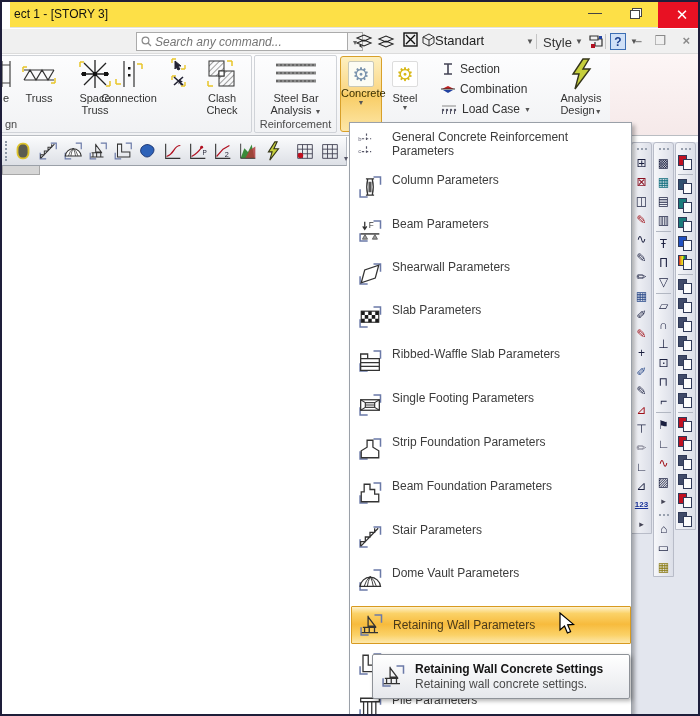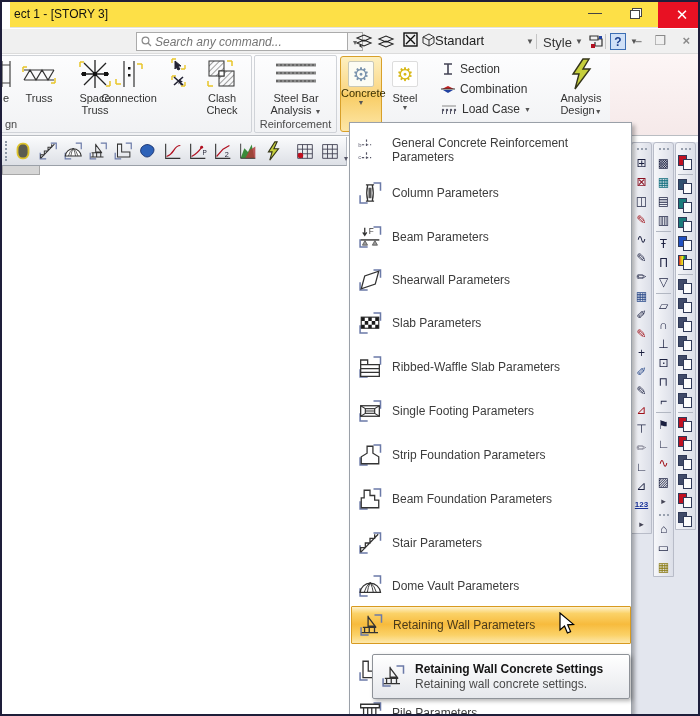--- a/index.html
+++ b/index.html
@@ -65,21 +65,21 @@
   .rt-grip{width:14px;height:5px;margin:2px 0;background-image:radial-gradient(#98a0ae 1px,transparent 1.3px);background-size:4px 4px;background-position:1px 1px;}
   .rt-sep{width:15px;height:1px;background:#b2b7c2;margin:2px 0;}
   .rt-exp{font-size:9px;color:#445;}
   .rt-txt{font-size:8px;font-weight:bold;text-decoration:underline;}
   .copy{position:relative;width:15px;height:15px;}
   .copy i{position:absolute;left:0;top:0;width:9px;height:11px;border:1px solid #303a58;background:var(--ac,#ccd);}
   .copy b{position:absolute;left:5px;top:4px;width:9px;height:11px;border:1px solid #303a58;background:#fdfdfd;}
 
   
   #menu{position:absolute;left:347px;top:120px;width:283px;height:594px;background:#fff;border:1px solid #9aa0a8;box-shadow:3px 3px 4px rgba(0,0,0,.28);z-index:40;}
-  .mitem{position:absolute;left:1px;width:279px;height:40px;display:flex;align-items:center;}
+  .mitem{position:absolute;left:1px;width:279px;height:40px;display:flex;align-items:flex-start;}
   .mi{width:28px;height:28px;margin:0 8px 0 5px;flex:none;}
   .mi svg{width:28px;height:28px;}
   .mlabel{font-size:12px;color:#3c3c3c;}
   #hl-row{position:absolute;left:1px;top:483px;width:280px;height:38px;background:linear-gradient(180deg,#fef2cc 0%,#fbd268 18%,#f7bb3d 48%,#fbd268 78%,#fde8ac 100%);border:1px solid #d89a20;border-radius:1px;display:flex;align-items:center;}
   #hl-row .mlabel{color:#4a3a1a;}
 
   
   #tooltip{position:absolute;left:370px;top:652px;width:258px;height:45px;background:linear-gradient(180deg,#ffffff,#e6e8ec);border:1px solid #8e9298;border-radius:2px;box-shadow:2px 2px 4px rgba(0,0,0,.3);z-index:60;display:flex;align-items:center;}
   #tooltip .mi{width:30px;height:30px;margin:0 6px 0 6px;}
   #tt-title{font-size:12px;font-weight:bold;color:#151515;line-height:15px;}

